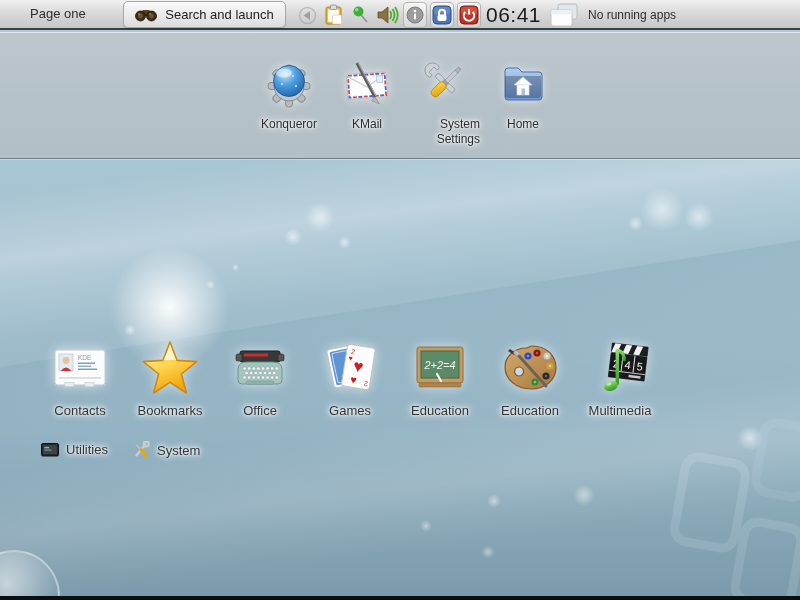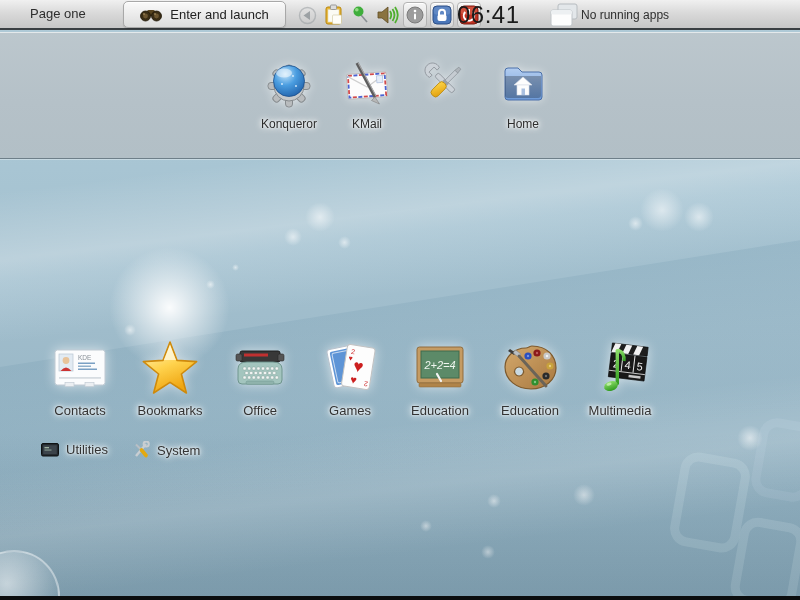--- a/index.html
+++ b/index.html
@@ -38,23 +38,23 @@
     border:1px solid #a8a8a8; border-radius:5px;
     background:linear-gradient(180deg,#fafafa,#dcdcdc);
     box-shadow:0 1px 1px rgba(0,0,0,.15), inset 0 1px 0 #fff;
     display:flex; align-items:center; justify-content:center; gap:8px;
     font-size:13px; color:#222; cursor:pointer; }
   .tray { position:absolute; left:295px; top:1px; height:28px; display:flex; align-items:center; gap:3px; }
   .tray-btn { width:24px; height:26px; display:flex; align-items:center; justify-content:center;
     border-radius:4px; }
   .tray-raised { background:linear-gradient(180deg,#f6f6f6,#d6d6d6); border:1px solid #b3b3b3;
     box-shadow:inset 0 1px 0 #fff; }
-  .clock { position:absolute; left:457px; top:2px; width:62px; height:26px; line-height:26px;
-    font-size:24px; color:#1b1b1b; text-align:center; letter-spacing:.5px; }
-  .taskbar { position:absolute; left:549px; top:1px; height:28px; display:flex; align-items:center; }
+  .clock { position:absolute; left:486px; top:2px; width:62px; height:26px; line-height:26px;
+    font-size:21px; color:#1b1b1b; text-align:left; letter-spacing:.5px; }
+  .taskbar { position:absolute; left:549px; top:1px; height:28px; display:flex; align-items:center; gap:7px; }
   .taskbar-text { font-size:12px; color:#2e2e2e; }
 
   
   .fav-strip { position:absolute; left:0; top:32px; width:800px; height:127px; z-index:8;
     background:linear-gradient(180deg,#bcc7cd 0%,#b5c1c8 55%,#b2bfc6 100%);
     border-bottom:1px solid #6e7f89;
     box-shadow:inset 0 1px 0 rgba(255,255,255,.6), 0 1px 0 rgba(255,255,255,.35); }
   .favorites { position:absolute; left:12px; right:0; top:26px; display:flex; justify-content:center; gap:8px; }
   .fav-item { width:70px; display:flex; flex-direction:column; align-items:center; cursor:pointer; }
   .fav-item svg { filter:drop-shadow(0 0 5px rgba(255,255,255,.55)); }
@@ -120,21 +120,21 @@
         <svg width="22" height="16" viewBox="0 0 22 16">
           <rect x="7" y="3" width="8" height="6" rx="1.5" fill="#57431f"></rect>
           <circle cx="5.5" cy="9" r="5" fill="#3a2d15" stroke="#1f1708" stroke-width=".8"></circle>
           <circle cx="16.5" cy="9" r="5" fill="#3a2d15" stroke="#1f1708" stroke-width=".8"></circle>
           <circle cx="5.5" cy="9" r="2.4" fill="#6b5530"></circle>
           <circle cx="16.5" cy="9" r="2.4" fill="#6b5530"></circle>
           <circle cx="4" cy="7" r="1" fill="#9b8457" opacity=".9"></circle>
           <circle cx="15" cy="7" r="1" fill="#9b8457" opacity=".9"></circle>
         </svg>
       </span>
-      <span>Enter and launch</span>
+      <span>Search and launch</span>
     </div>
 
     <div class="tray">
       <div class="tray-btn">
         <svg width="19" height="19" viewBox="0 0 19 19">
           <circle cx="9.5" cy="9.5" r="8" fill="none" stroke="#979da1" stroke-width="1.4" opacity=".55"></circle>
           <polygon points="12,5 5.5,9.5 12,14" fill="#8d9397" opacity=".8"></polygon>
         </svg>
       </div>
       <div class="tray-btn">
@@ -261,20 +261,21 @@
               <path d="M19 10 a7.5 7.5 0 1 1 14 0 l-3.4 .4 0 -4.4 -7.2 0 0 4.4 z" fill="#ccd2d8" stroke="#8a9097" stroke-width=".8"></path>
             </g>
             <g transform="rotate(45 26 25)">
               <polygon points="24.6,4 27.4,4 28,9 24,9" fill="#aeb4ba" stroke="#80868c" stroke-width=".6"></polygon>
               <rect x="24" y="9" width="4" height="14" fill="#c6ccd2" stroke="#8a9097" stroke-width=".7"></rect>
               <rect x="22.8" y="22.5" width="6.4" height="3.2" fill="#9aa0a6"></rect>
               <rect x="21.8" y="25.5" width="8.4" height="17" rx="3.5" fill="url(#ssy)" stroke="#b8860b" stroke-width=".8"></rect>
             </g>
           </svg>
         </span>
+        <span class="fav-label">System Settings</span>
       </div>
 
       <div class="fav-item">
         <span>
           <svg width="52" height="50" viewBox="0 0 52 50">
             <defs>
               <linearGradient id="hf" x1="0" y1="0" x2="0" y2="1">
                 <stop offset="0" stop-color="#b3cdf0"></stop>
                   <stop offset="100%" stop-color="#6d9ad8"></stop>
               </linearGradient>

